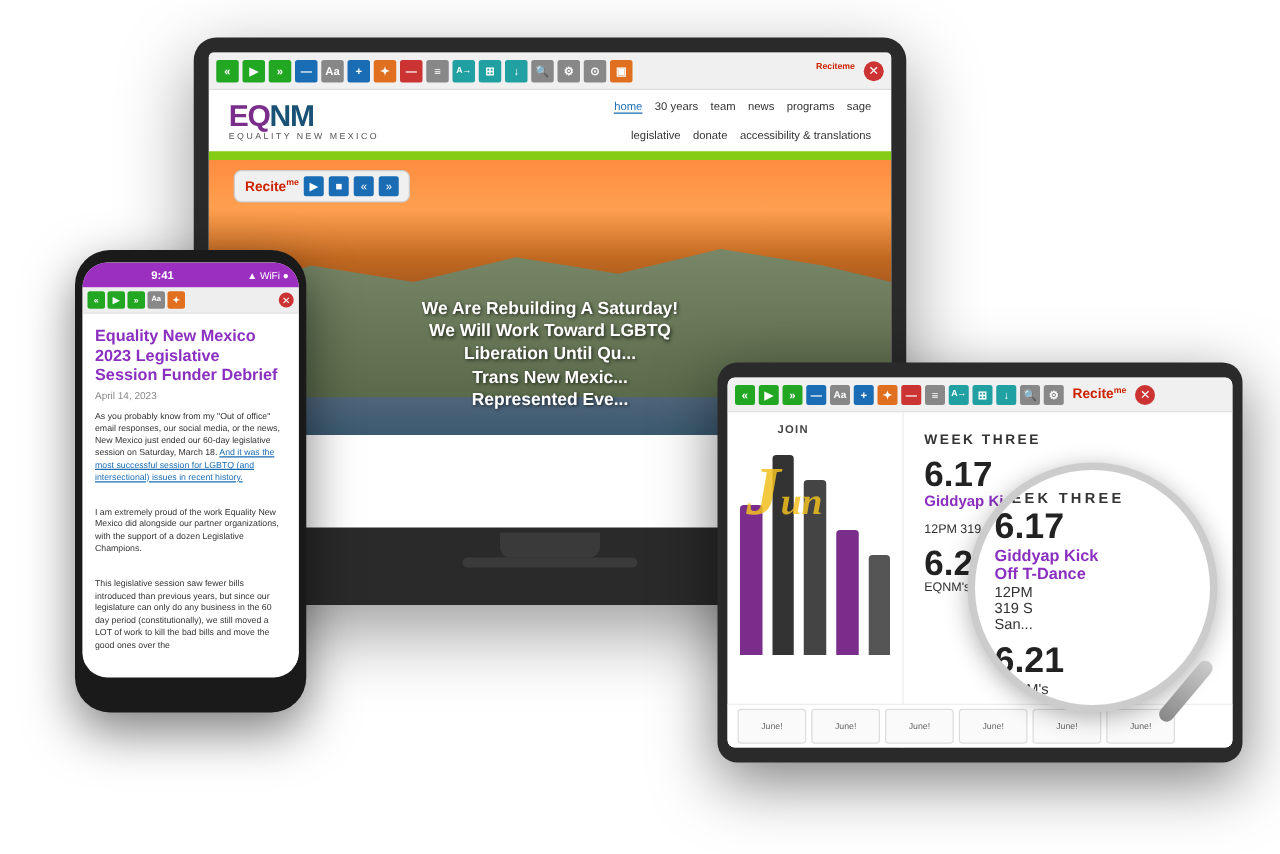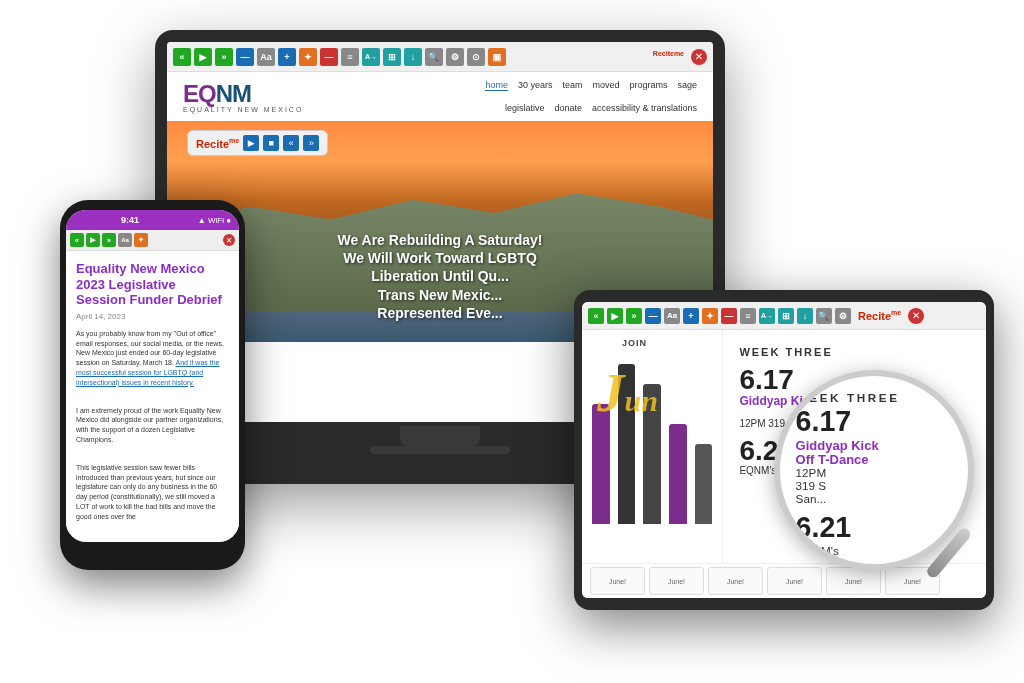--- a/index.html
+++ b/index.html
@@ -117,21 +117,21 @@
       cursor: pointer;
       margin-left: 4px;
     }
 
     
     .site-nav {
       display: flex;
       align-items: center;
       padding: 8px 16px;
       background: white;
-      border-bottom: 1px solid #84cc16;
+      border-bottom: 7px solid #84cc16;
     }
 
     .eqnm-logo {
       font-size: 24px;
       font-weight: 900;
       letter-spacing: -1px;
     }
     .eq-letters { color: #7b2d8b; }
     .nm-letters { color: #1a5276; }
 
@@ -586,21 +586,21 @@
                 <span class="eq-letters">EQ</span><span class="nm-letters">NM</span>
               </span>
             </div>
             <div class="eqnm-subtitle">EQUALITY NEW MEXICO</div>
           </div>
           <div class="nav-links">
             <div class="nav-row">
               <a class="nav-link active">home</a>
               <a class="nav-link">30 years</a>
               <a class="nav-link">team</a>
-              <a class="nav-link">moved</a>
+              <a class="nav-link">news</a>
               <a class="nav-link">programs</a>
               <a class="nav-link">sage</a>
             </div>
             <div class="nav-row">
               <a class="nav-link">legislative</a>
               <a class="nav-link">donate</a>
               <a class="nav-link">accessibility &amp; translations</a>
             </div>
           </div>
         </div>

